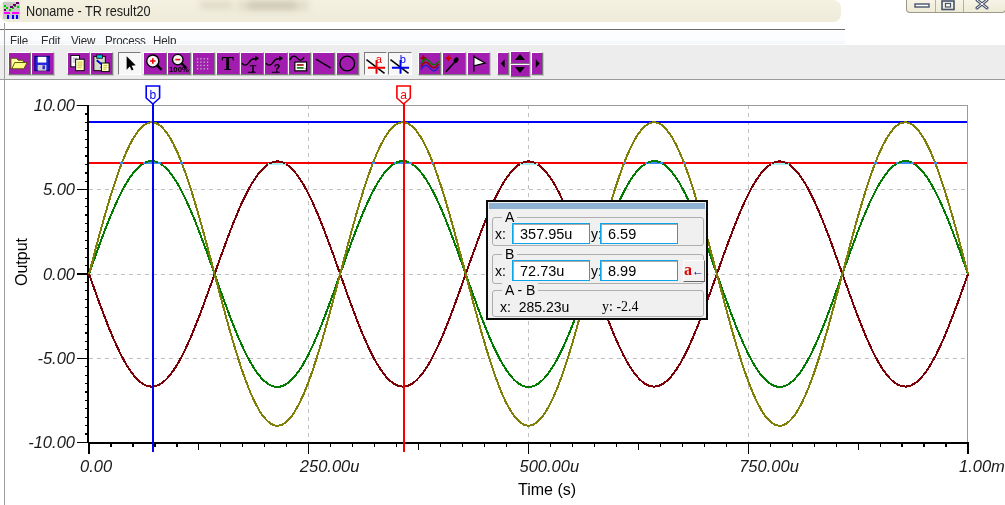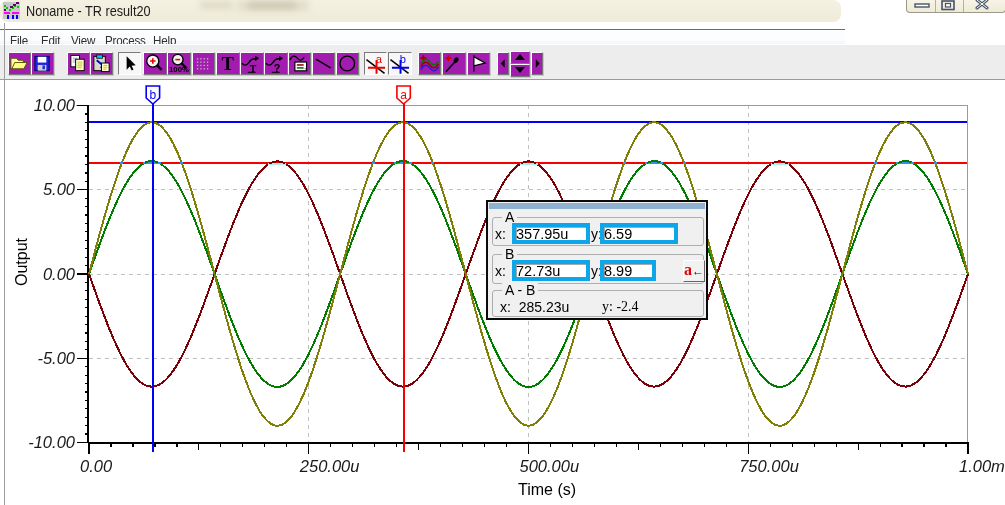--- a/index.html
+++ b/index.html
@@ -26,22 +26,22 @@
   border-right:1px solid #fff; border-bottom:1px solid #fff; box-shadow:none; }
 #chart-bg { position:absolute; left:0; top:80px; width:1005px; height:425px; background:#fff; }
 #leftedge { position:absolute; left:4px; top:23px; width:1px; height:482px; background:#9f9f9f; }
 #panel { position:absolute; left:486px; top:200px; width:222px; height:120px;
   background:#f0f0f0; border:2px solid #0a0a0a; font-size:13.5px; color:#000; }
 #panel .bluebar { position:absolute; left:1px; top:1px; width:216px; height:6px; background:#8fb2d2; }
 #panel .grp { position:absolute; left:4px; width:212px; border:1px solid #aeaeae;
   border-radius:3px; }
 #panel .grp .cap { position:absolute; top:-8px; left:9px; background:#f0f0f0; padding:0 3px; line-height:14px; font-size:14px; }
 #panel .lbl { position:absolute; font-size:14px; }
-#panel input { position:absolute; height:21px; border:4px solid #0ea5e9; background:#fff;
-  font:14.5px "Liberation Sans"; padding-left:0; box-shadow:inset 1px 1px 0 #a8a8a8; }
+#panel input { position:absolute; height:21px; border:1px solid #0ea5e9; background:#fff;
+  font:14.5px "Liberation Sans"; padding-left:7px; box-shadow:inset 1px 1px 0 #a8a8a8; }
 #panel .abtn { position:absolute; left:195px; top:58px; width:22px; height:22px;
   background:#f2f2f2; border-top:1px solid #fff; border-left:1px solid #fff;
   border-right:1px solid #666; border-bottom:1px solid #666; text-align:center; }
 </style></head>
 <body>
 <div id="titlebar">
   <div class="ghost" style="left:200px;top:1px;width:33px;height:8px;"></div>
   <div class="ghost" style="left:237px;top:0;width:72px;height:11px;opacity:.45;border-radius:0 0 3px 3px;"></div>
   <div class="ghost" style="left:248px;top:2px;width:48px;height:7px;opacity:.5;background:#b9b29a;"></div>
   <svg width="17" height="17" style="position:absolute;left:3px;top:2px;">
@@ -419,20 +419,20 @@
   <span class="lbl" style="left:7px;top:24px;">x:</span>
   <input style="left: 24px; top: 21px; width: 78px;" value="357.95u">
   <span class="lbl" style="left:103px;top:24px;">y:</span>
   <input style="left: 112px; top: 21px; width: 78px;" value="6.59">
   <div class="grp" style="top:52px;height:30px;">
       <span class="cap">B</span>
     </div>
   <span class="lbl" style="left:7px;top:61px;">x:</span>
   <input style="left: 24px; top: 58px; width: 78px;" value="72.73u">
   <span class="lbl" style="left:103px;top:61px;">y:</span>
-  <input style="left: 112px; top: 58px; width: 56px;" value="8.99">
+  <input style="left: 112px; top: 58px; width: 78px;" value="8.99">
   <div class="abtn"><span style="color:#e00000;font-weight:bold;font-size:16px;font-family:'Liberation Serif';">a</span><span style="color:#000088;font-size:12px;">←</span></div>
   <div class="grp" style="top:88px;height:27px;">
       <span class="cap">A - B</span>
     </div>
   <span class="lbl" style="left:12px;top:97px;">x:&nbsp;&nbsp;285.23u</span>
   <span class="lbl" style="left:114px;top:97px;font-family:Liberation Serif, serif;">y: -2.4</span>
 </div>
 
 </body></html>

